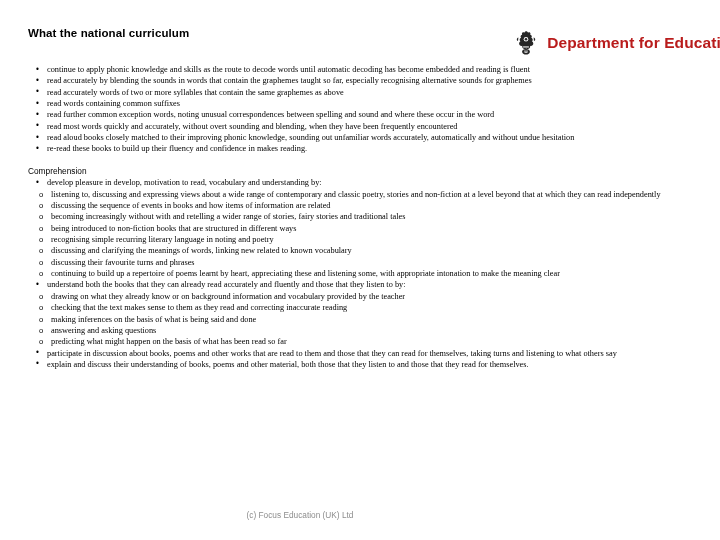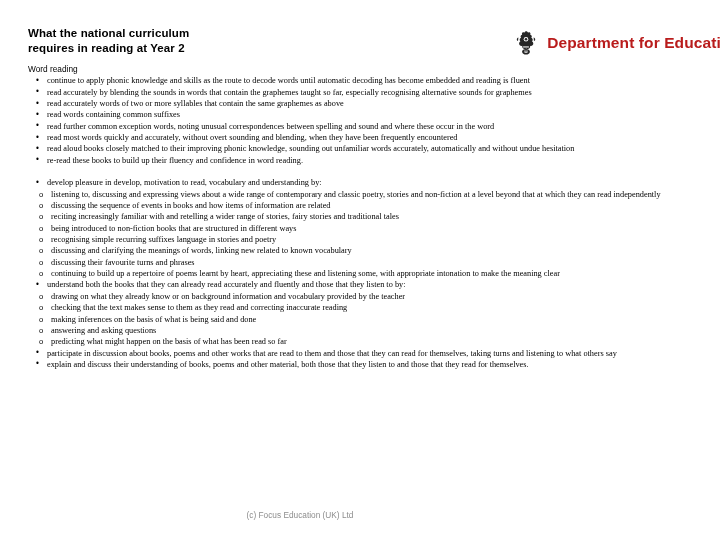--- a/index.html
+++ b/index.html
@@ -130,21 +130,20 @@
     color: #8d8d8d;
   }
 </style>
 </head>
 <body>
 
 <div class="slide">
 
   <div class="title-block">
     <span class="title-line">What the national curriculum</span>
-    <span class="title-line">requires in reading at Year 2</span>
   </div>
 
   <div class="logo-block">
     <span class="crest">
       <svg class="crest" viewBox="0 0 26 26" xmlns="http://www.w3.org/2000/svg" aria-hidden="true">
         <g fill="#262626">
           <path d="M13 1.2 c1.1 0 1.9 .7 2.1 1.5 .6-.5 1.5-.5 2 .1 .5 .5 .5 1.3 .1 1.9 .9 .1 1.6 .9 1.6 1.8 0 .5-.2 1-.6 1.3 .9 .3 1.5 1.1 1.5 2 0 .6-.3 1.2-.7 1.6 .8 .4 1.3 1.2 1.3 2.1 0 1.3-1.1 2.4-2.4 2.4 -.3 0-.6-.1-.9-.2 .1 .3 .2 .6 .2 .9 0 1.3-1.1 2.4-2.4 2.4 -.6 0-1.2-.2-1.6-.6 -.4 .4-1 .6-1.6 .6 -1.3 0-2.4-1.1-2.4-2.4 0-.3 .1-.6 .2-.9 -.3 .1-.6 .2-.9 .2 -1.3 0-2.4-1.1-2.4-2.4 0-.9 .5-1.7 1.3-2.1 -.4-.4-.7-1-.7-1.6 0-.9 .6-1.7 1.5-2 -.4-.3-.6-.8-.6-1.3 0-.9 .7-1.7 1.6-1.8 -.4-.6-.4-1.4 .1-1.9 .5-.6 1.4-.6 2-.1 .2-.8 1-1.5 2.1-1.5z"></path>
           <circle cx="13" cy="9.3" r="2.3" fill="#ffffff"></circle>
           <circle cx="13" cy="9.3" r="1.3" fill="#262626"></circle>
           <path d="M10.1 16.4 h5.8 v1.1 h-5.8 z" fill="#ffffff"></path>
@@ -155,21 +154,20 @@
           <path d="M20.6 7.6 c.9 .3 1.6 1 1.6 1.8 0 .7-.5 1.3-1.2 1.6z"></path>
         </g>
       </svg>
     </span>
     <span class="logo-text">Department for Education</span>
   </div>
 
   <div class="content">
 
     <div>
-      <div class="section-head">Word reading</div>
       <ul class="lvl1">
         <li>
             <span class="b">•</span>
             <span class="txt">continue to apply phonic knowledge and skills as the route to decode words until automatic decoding has become embedded and reading is fluent</span>
           </li>
         <li>
             <span class="b">•</span>
             <span class="txt">read accurately by blending the sounds in words that contain the graphemes taught so far, especially recognising alternative sounds for graphemes</span>
           </li>
         <li>
@@ -187,55 +185,56 @@
         <li>
             <span class="b">•</span>
             <span class="txt">read most words quickly and accurately, without overt sounding and blending, when they have been frequently encountered</span>
           </li>
         <li>
             <span class="b">•</span>
             <span class="txt">read aloud books closely matched to their improving phonic knowledge, sounding out unfamiliar words accurately, automatically and without undue hesitation</span>
           </li>
         <li>
             <span class="b">•</span>
-            <span class="txt">re-read these books to build up their fluency and confidence in word reading.</span>
+            <span class="txt">re-read these books to build up their fluency and confidence in makes reading.</span>
           </li>
       </ul>
     </div>
 
     <div class="gap"></div>
 
     <div>
+      <div class="section-head">Comprehension</div>
 
       <ul class="lvl1">
         <li>
           <span class="b">•</span>
           <span class="txt">develop pleasure in develop, motivation to read, vocabulary and understanding by:</span>
         </li>
       </ul>
       <ul class="lvl2">
         <li>
             <span class="b">o</span>
             <span class="txt">listening to, discussing and expressing views about a wide range of contemporary and classic poetry, stories and non-fiction at a level beyond that at which they can read independently</span>
           </li>
         <li>
             <span class="b">o</span>
             <span class="txt">discussing the sequence of events in books and how items of information are related</span>
           </li>
         <li>
             <span class="b">o</span>
-            <span class="txt">reciting increasingly familiar with and retelling a wider range of stories, fairy stories and traditional tales</span>
+            <span class="txt">becoming increasingly without with and retelling a wider range of stories, fairy stories and traditional tales</span>
           </li>
         <li>
             <span class="b">o</span>
             <span class="txt">being introduced to non-fiction books that are structured in different ways</span>
           </li>
         <li>
             <span class="b">o</span>
-            <span class="txt">recognising simple recurring suffixes language in stories and poetry</span>
+            <span class="txt">recognising simple recurring literary language in noting and poetry</span>
           </li>
         <li>
             <span class="b">o</span>
             <span class="txt">discussing and clarifying the meanings of words, linking new related to known vocabulary</span>
           </li>
         <li>
             <span class="b">o</span>
             <span class="txt">discussing their favourite turns and phrases</span>
           </li>
         <li>

